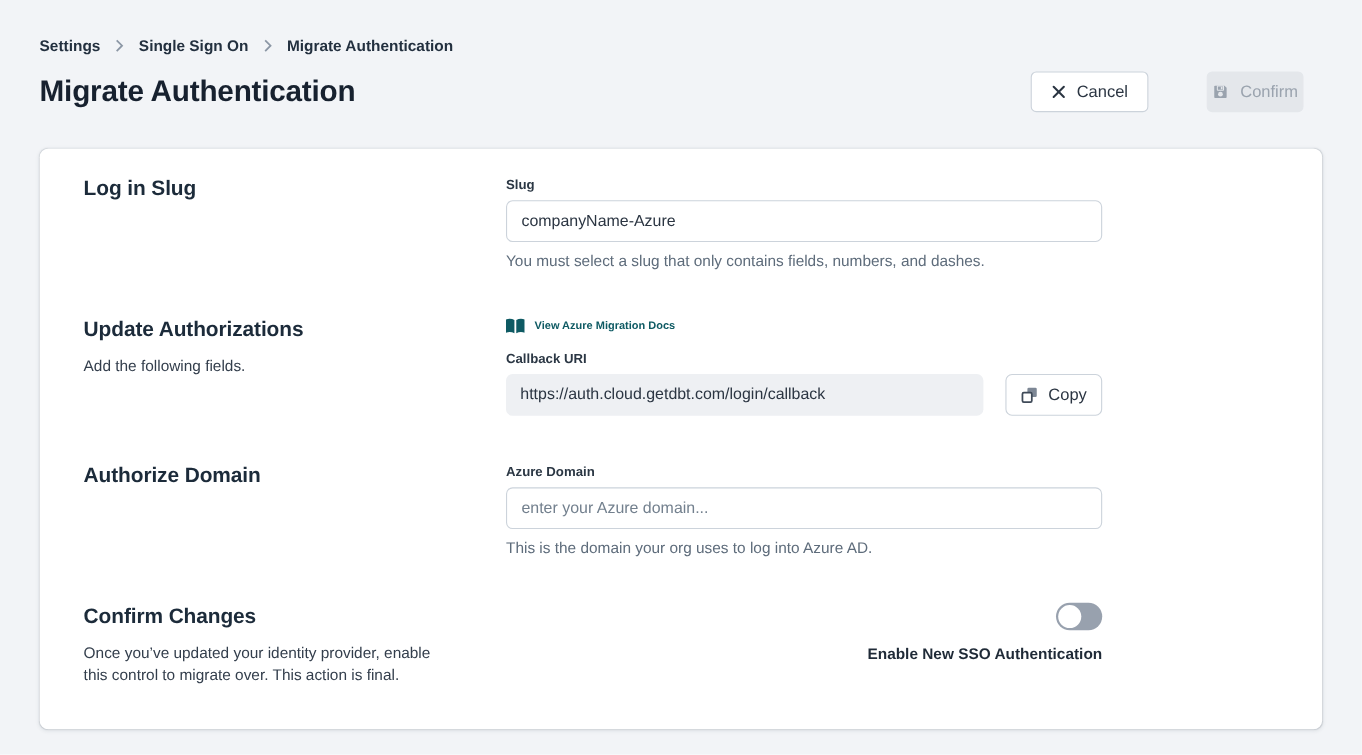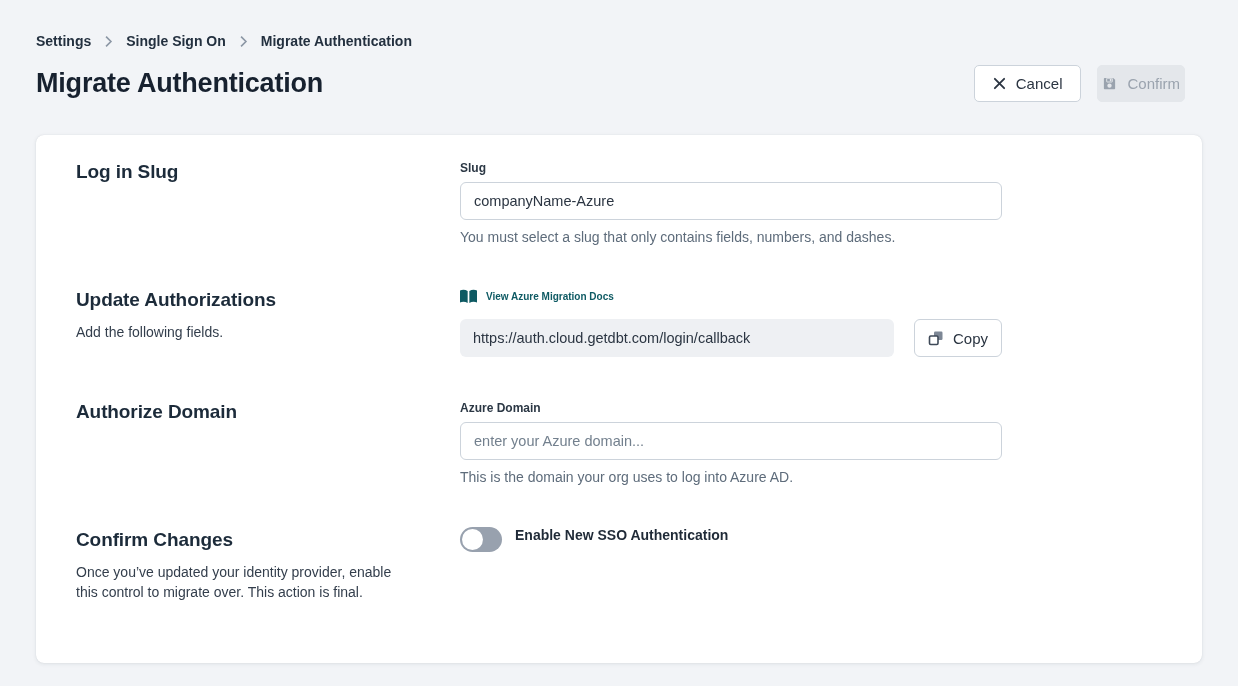--- a/index.html
+++ b/index.html
@@ -13,21 +13,21 @@
   .page { width:1238px; height:686px; position:relative; }
 
   
   .header { padding:33px 53px 0 36px; }
   .breadcrumb { display:flex; align-items:center; gap:11px; font-size:14px; font-weight:700; color:#23303f; }
   .crumb { cursor:pointer; }
   .crumb-sep { color:#8c97a5; display:flex; align-items:center; }
   .crumb-sep svg { width:13px; height:13px; }
   .title-row { margin-top:16px; display:flex; align-items:center; justify-content:space-between; }
   .page-title { font-size:27px; font-weight:700; color:#17212f; letter-spacing:-0.2px; }
-  .header-actions { display:flex; gap:16px; }
+  .header-actions { display:flex; gap:53px; }
   .btn { height:37px; display:inline-flex; align-items:center; gap:10px; border-radius:5px;
          font-size:15px; font-family:inherit; cursor:pointer; }
   .btn-cancel { background:#ffffff; border:1px solid #ccd3db; color:#2b3542; padding:0 18px; }
   .btn-confirm { background:#e4e7eb; border:1px solid #e4e7eb; color:#9aa3ae; padding:0 4px; cursor:default; }
   .btn svg { flex:0 0 auto; }
 
   
   .card {
     margin:33px 36px 0 36px;
     width:1166px; height:528px;
@@ -54,21 +54,21 @@
                font-size:10px; font-weight:700; cursor:pointer; margin-bottom:15px; }
   .docs-link svg { width:17px; height:15px; }
 
   .copy-row { display:flex; gap:20px; }
   .readonly-field { flex:1 1 auto; height:38px; background:#eef0f3; border-radius:6px;
                     display:flex; align-items:center; padding:0 13px; font-size:14.5px; color:#2b3542; }
   .copy-btn { flex:0 0 auto; width:88px; height:38px; background:#fff; border:1px solid #ccd3db;
               border-radius:6px; display:flex; align-items:center; justify-content:center; gap:9px;
               font-size:15px; color:#2b3542; font-family:inherit; cursor:pointer; }
 
-  .toggle-row { display:flex; align-items:flex-start; gap:13px; margin-top:-2px; }
+  .toggle-row { display:flex; align-items:flex-end; gap:13px; margin-top:-2px;flex-direction:column; }
   .toggle { width:42px; height:25px; border-radius:13px; background:#98a1ae; position:relative; cursor:pointer; flex:0 0 auto; }
   .toggle-knob { position:absolute; left:2px; top:2px; width:21px; height:21px; border-radius:50%; background:#ffffff; }
   .toggle-label { font-size:14px; font-weight:700; color:#1f2a37; }
 </style>
 </head>
 <body>
 
 <div class="page">
 
   <div class="header">
@@ -136,20 +136,21 @@
       <div class="section-right">
         <a class="docs-link">
           <span style="display:flex;">
             <svg viewBox="0 0 20 17" fill="#0e5a63">
                 <path d="M0 1.5C2.8 0.3 6.2 0.4 9 2v14c-2.8-1.6-6.2-1.7-9-.5V1.5z"></path>
                 <path d="M20 1.5C17.2 0.3 13.8 0.4 11 2v14c2.8-1.6 6.2-1.7 9-.5V1.5z"></path>
               </svg>
           </span>
           <span>View Azure Migration Docs</span>
         </a>
+        <div class="field-label">Callback URI</div>
         <div class="copy-row">
           <div class="readonly-field">https://auth.cloud.getdbt.com/login/callback</div>
           <button class="copy-btn">
             <span style="display:flex;">
               <svg width="16" height="16" viewBox="0 0 16 16">
                   <rect x="6" y="1.5" width="8.5" height="8.5" rx="1.2" fill="#7d8795"></rect>
                   <rect x="1.5" y="6" width="8.5" height="8.5" rx="1.2" fill="#ffffff" stroke="#3f4a58" stroke-width="1.6"></rect>
                 </svg>
             </span>
             <span>Copy</span>

